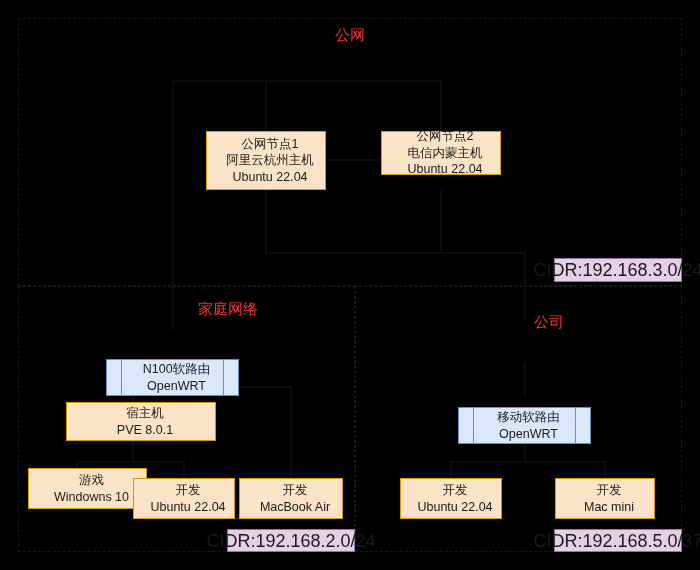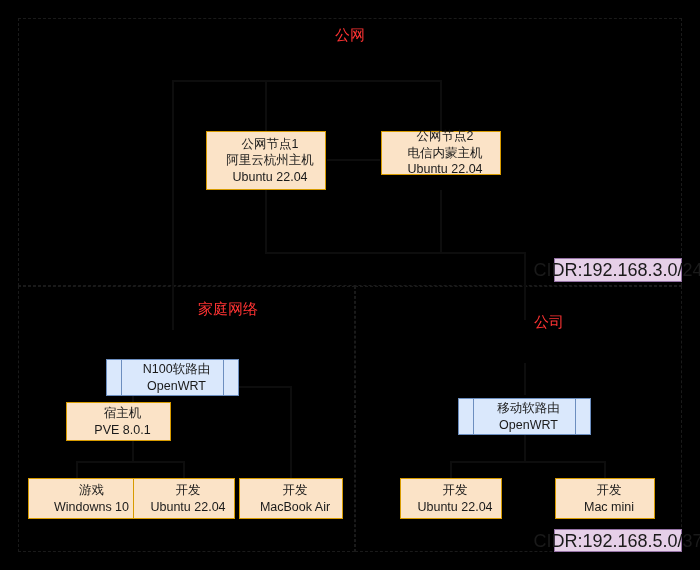--- a/index.html
+++ b/index.html
@@ -177,54 +177,55 @@
     <div>公网节点2</div>
     <div>电信内蒙主机</div>
     <div>Ubuntu 22.04</div>
   </div>
 
   <div class="node pkg" style="left:106px; top:338px; width:133px; height:37px;margin-top:21px;">
     <div>N100软路由</div>
     <div>OpenWRT</div>
   </div>
 
-  <div class="node orange" style="left:66px; top:402px; width:105px; height:39px;">
+  <div class="node orange" style="left:66px; top:402px; width:150px; height:39px;">
     <div>宿主机</div>
     <div>PVE 8.0.1</div>
   </div>
 
-  <div class="node orange" style="left:28px; top:478px; width:119px; height:41px;">
+  <div class="node orange" style="left:28px; top:468px; width:119px; height:41px;">
     <div>游戏</div>
     <div>Windowns 10</div>
   </div>
 
   <div class="node orange" style="left:133px; top:478px; width:102px; height:41px;">
     <div>开发</div>
     <div>Ubuntu 22.04</div>
   </div>
 
   <div class="node orange" style="left:239px; top:478px; width:104px; height:41px;">
     <div>开发</div>
     <div>MacBook Air</div>
   </div>
 
 
-  <div class="node pkg" style="left:458px; top:398px; width:133px; height:37px;">
+  <div class="node pkg" style="left:458px; top:407px; width:133px; height:37px;">
     <div>移动软路由</div>
     <div>OpenWRT</div>
   </div>
 
   <div class="node orange" style="left:400px; top:478px; width:102px; height:41px;">
     <div>开发</div>
     <div>Ubuntu 22.04</div>
   </div>
 
   <div class="node orange" style="left:555px; top:478px; width:100px; height:41px;">
     <div>开发</div>
     <div>Mac mini</div>
   </div>
 
   <div class="cidr" style="left:554px; top:258px; width:128px; height:24px;">CIDR:192.168.3.0/24</div>
 
+  <div class="cidr" style="left:227px; top:529px; width:128px; height:23px;">CIDR:192.168.2.0/24</div>
 
   <div class="cidr" style="left:554px; top:529px; width:128px; height:23px;">CIDR:192.168.5.0/37</div>
 
 </div>
 
 </body></html>

